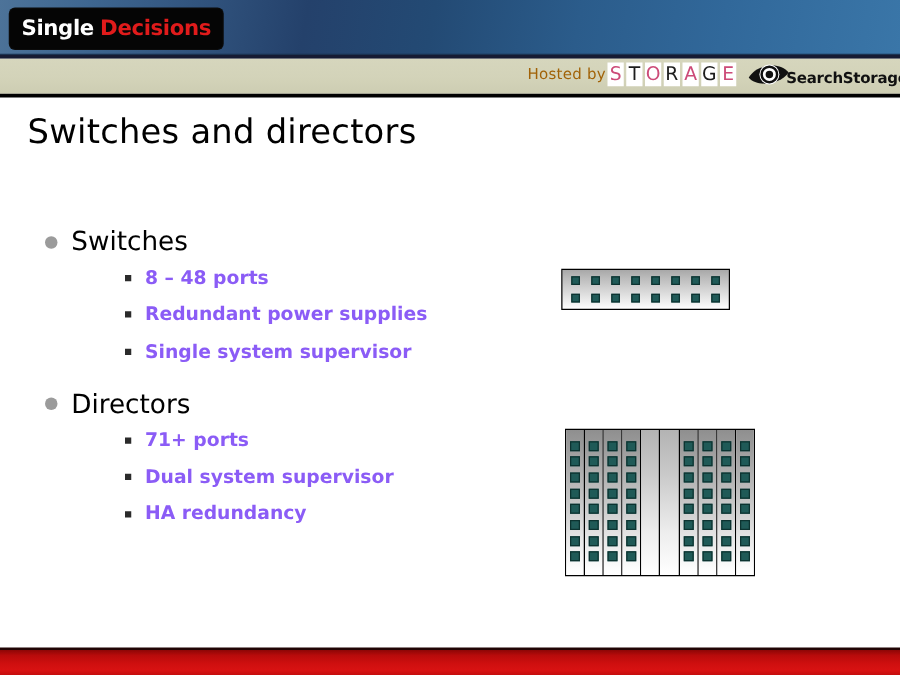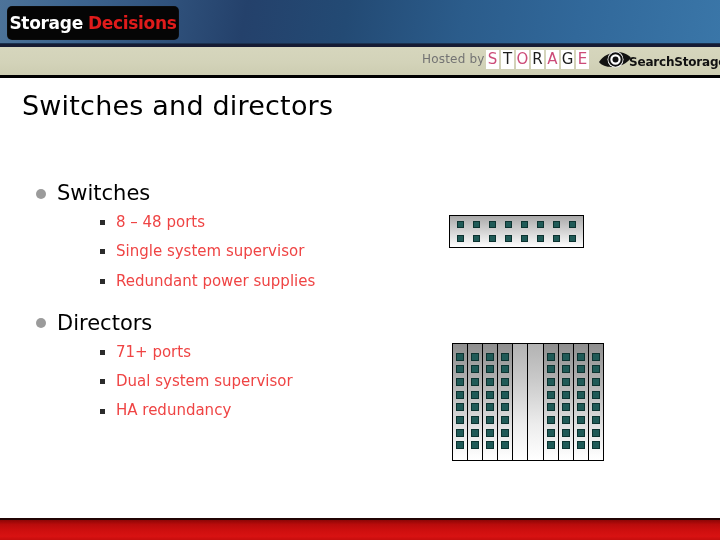--- a/index.html
+++ b/index.html
@@ -83,21 +83,21 @@
     letter-spacing: -0.3px;
     margin-left: 5px;
     font-family: "DejaVu Sans", "Liberation Sans", sans-serif;
   }
 
   
   #hosted-by-label {
     position: absolute;
     left: 422px; top: 52px;
     font-size: 12px;
-    color: #737373;
+    color: #a16207;
     letter-spacing: 0.2px;
   }
   #storage-wordmark {
     position: absolute;
     left: 486px; top: 50px;
     display: flex;
     gap: 2px;
   }
   #storage-wordmark span {
     display: inline-block;
@@ -171,22 +171,23 @@
     margin: 0 0 12px 64px;
   }
   .l2-bullet {
     width: 5px; height: 5px;
     background: #2b2b2b;
     margin-right: 11px;
     flex: 0 0 auto;
   }
   .l2-text {
     font-size: 15px;
-    color: #ef4444;
+    color: #8b5cf6;
     line-height: 1.15;
+    font-weight: bold;
   }
 
   
   #switch-graphic {
     position: absolute;
     left: 449px; top: 215px;
     width: 135px; height: 33px;
     border: 1px solid #000000;
     background: linear-gradient(180deg, #a8a8a8 0%, #b9b9b9 18%, #d8d8d8 55%, #f4f4f4 88%, #ffffff 100%);
     box-sizing: border-box;
@@ -255,21 +256,21 @@
 </style>
 </head>
 <body>
 
 <div id="header-band"></div>
 <div id="header-rule-navy"></div>
 <div id="header-beige"></div>
 <div id="header-rule-black"></div>
 
 <div id="brand-plate">
-  <span class="bw">Storage</span>
+  <span class="bw">Single</span>
   <span class="br">Decisions</span>
 </div>
 
 <div id="hosted-by-label">Hosted by</div>
 
 <div id="storage-wordmark">
   <span class="pink">S</span>
   <span class="dark">T</span>
   <span class="pink">O</span>
   <span class="dark">R</span>
@@ -298,25 +299,25 @@
     <div class="l1">
       <span class="l1-bullet"></span>
       <span class="l1-text">Switches</span>
     </div>
     <div class="l2">
       <span class="l2-bullet"></span>
       <span class="l2-text">8 – 48 ports</span>
     </div>
     <div class="l2">
       <span class="l2-bullet"></span>
+      <span class="l2-text">Redundant power supplies</span>
+    </div>
+    <div class="l2">
+      <span class="l2-bullet"></span>
       <span class="l2-text">Single system supervisor</span>
-    </div>
-    <div class="l2">
-      <span class="l2-bullet"></span>
-      <span class="l2-text">Redundant power supplies</span>
     </div>
   </div>
 
   <div class="group second">
     <div class="l1">
       <span class="l1-bullet"></span>
       <span class="l1-text">Directors</span>
     </div>
     <div class="l2">
       <span class="l2-bullet"></span>

